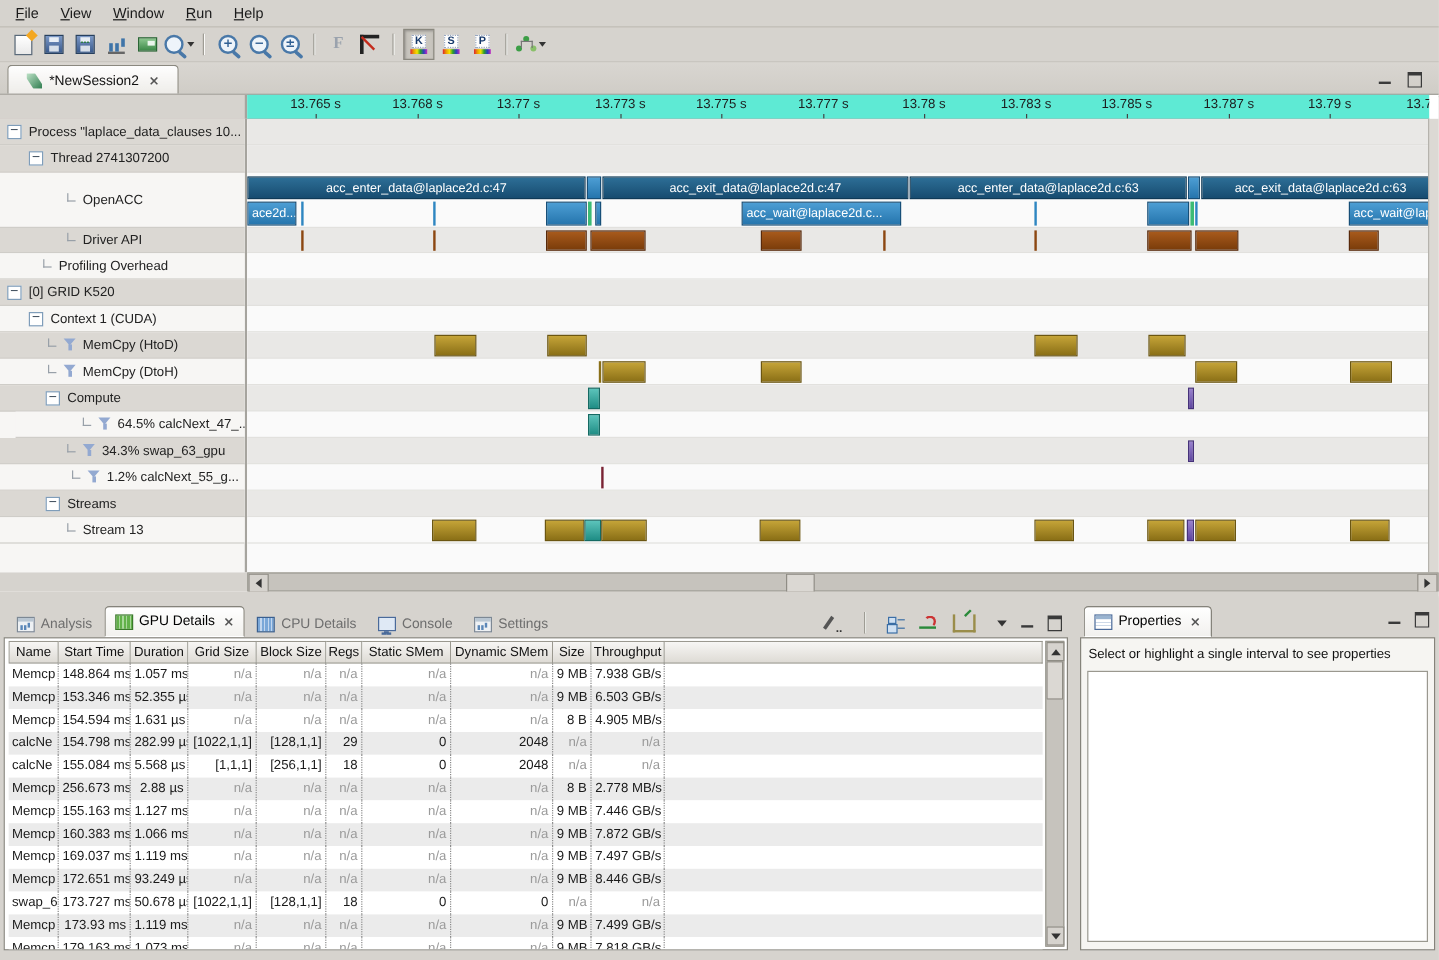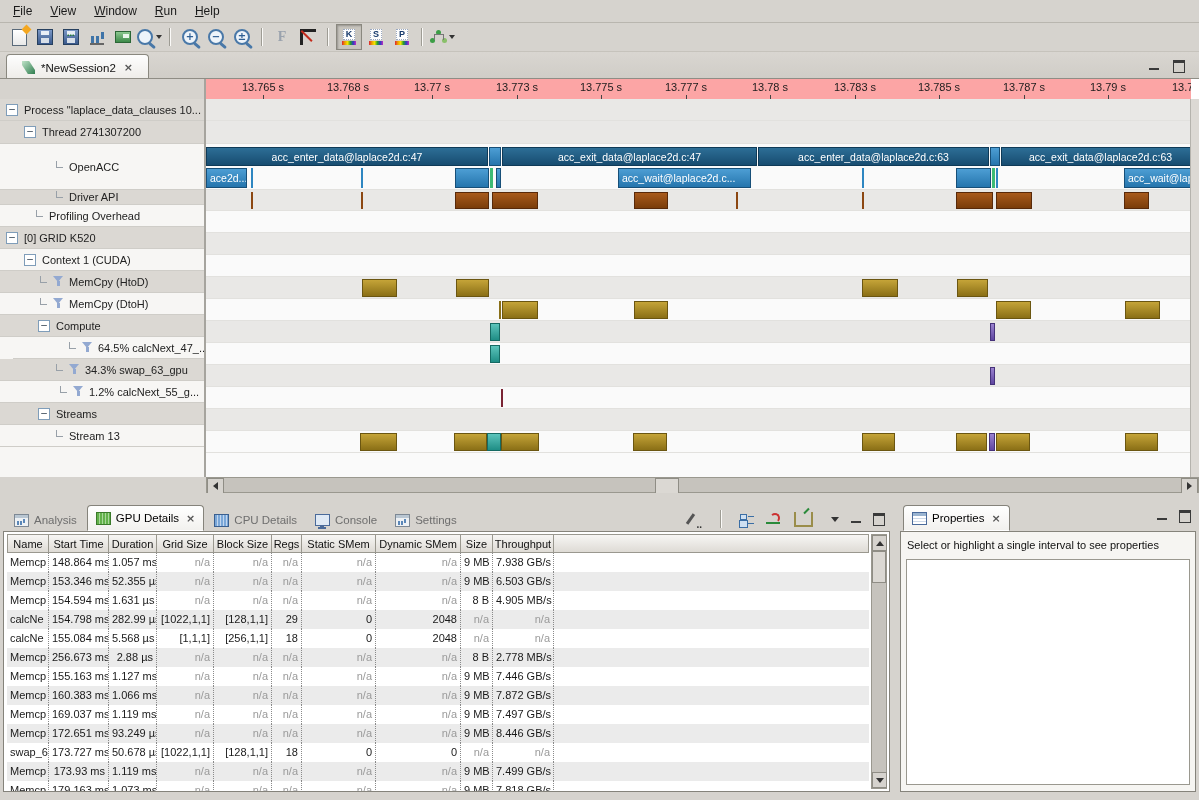--- a/index.html
+++ b/index.html
@@ -44,21 +44,21 @@
         background:linear-gradient(#fefefe,#edebe7);border:1px solid #8a887f;border-bottom:1px solid #edebe7;
         border-radius:4px 4px 0 0;font-size:11.5px;color:#111}
   .nv-ic{width:13px;height:13px;background:linear-gradient(135deg,#bfe3c8,#2f7d4f);clip-path:polygon(0 0,55% 0,100% 70%,100% 100%,45% 100%,0 30%)}
   .tclose{color:#555;font:bold 11px/11px "DejaVu Sans",sans-serif;margin-left:2px}
   .winctl{display:flex;gap:14px;align-items:center}
   .ic-min{width:10px;height:5px;border-bottom:2px solid #3a3a3a}
   .ic-max{width:10px;height:9px;border:1px solid #3a3a3a;border-top:3px solid #3a3a3a}
   
   #main{position:absolute;left:0;top:78px;width:1199px;height:419px;background:#fff;border-top:1px solid #8f8d85}
   #axis-corner{position:absolute;left:0;top:0;width:204px;height:20px;background:#d6d3ce;border-bottom:1px solid #a9a7a0;border-right:2px solid #a6a49e}
-  #timeline-axis{position:absolute;left:206px;top:0;width:985px;height:20px;background:#fca5a5;border-bottom:1px solid #404040;overflow:hidden}
+  #timeline-axis{position:absolute;left:206px;top:0;width:985px;height:20px;background:#5eead4;border-bottom:1px solid #404040;overflow:hidden}
   .tick{position:absolute;top:0;height:20px}
   .tick-label{position:absolute;top:2px;transform:translateX(-50%);white-space:nowrap;color:#1c1c1c;font-size:11px}
   .tick-mark{position:absolute;left:0;bottom:0;width:1px;height:4px;background:#444}
   #tree-rows{position:absolute;left:0;top:20px;width:204px;height:378px;overflow:hidden;background:#f7f6f4;border-right:2px solid #a6a49e}
   #timeline-rows{position:absolute;left:206px;top:20px;width:985px;height:378px;overflow:hidden;background:#fafafa}
   #tl-vstrip{position:absolute;right:0;top:20px;width:8px;height:378px;background:#dcd9d4;border-left:1px solid #b5b3ad}
   .trow{display:flex;align-items:center;overflow:hidden;border-bottom:1px solid #cfcdc8;box-sizing:border-box}
   .trow.gray{background:#dbd8d3}.trow.white{background:#f7f6f4}
   .tlabel{white-space:nowrap;color:#222;font-size:11px}
   .ind{display:inline-block;height:1px;flex:none}
@@ -293,21 +293,21 @@
       <div class="trow gray" style="height: 23px;">
         <span class="ind" style="width: 24px;"></span>
         <span class="minus">−</span>
         <span class="tlabel">Thread 2741307200</span>
       </div>
       <div class="trow white" style="height: 46px;">
         <span class="ind" style="width: 56px;"></span>
         <span class="ell"></span>
         <span class="tlabel">OpenACC</span>
       </div>
-      <div class="trow gray" style="height: 15px;">
+      <div class="trow gray" style="height: 21px;">
         <span class="ind" style="width: 56px;"></span>
         <span class="ell"></span>
         <span class="tlabel">Driver API</span>
       </div>
       <div class="trow white" style="height: 22px;">
         <span class="ind" style="width: 36px;"></span>
         <span class="ell"></span>
         <span class="tlabel">Profiling Overhead</span>
       </div>
       <div class="trow gray" style="height: 22px;">

